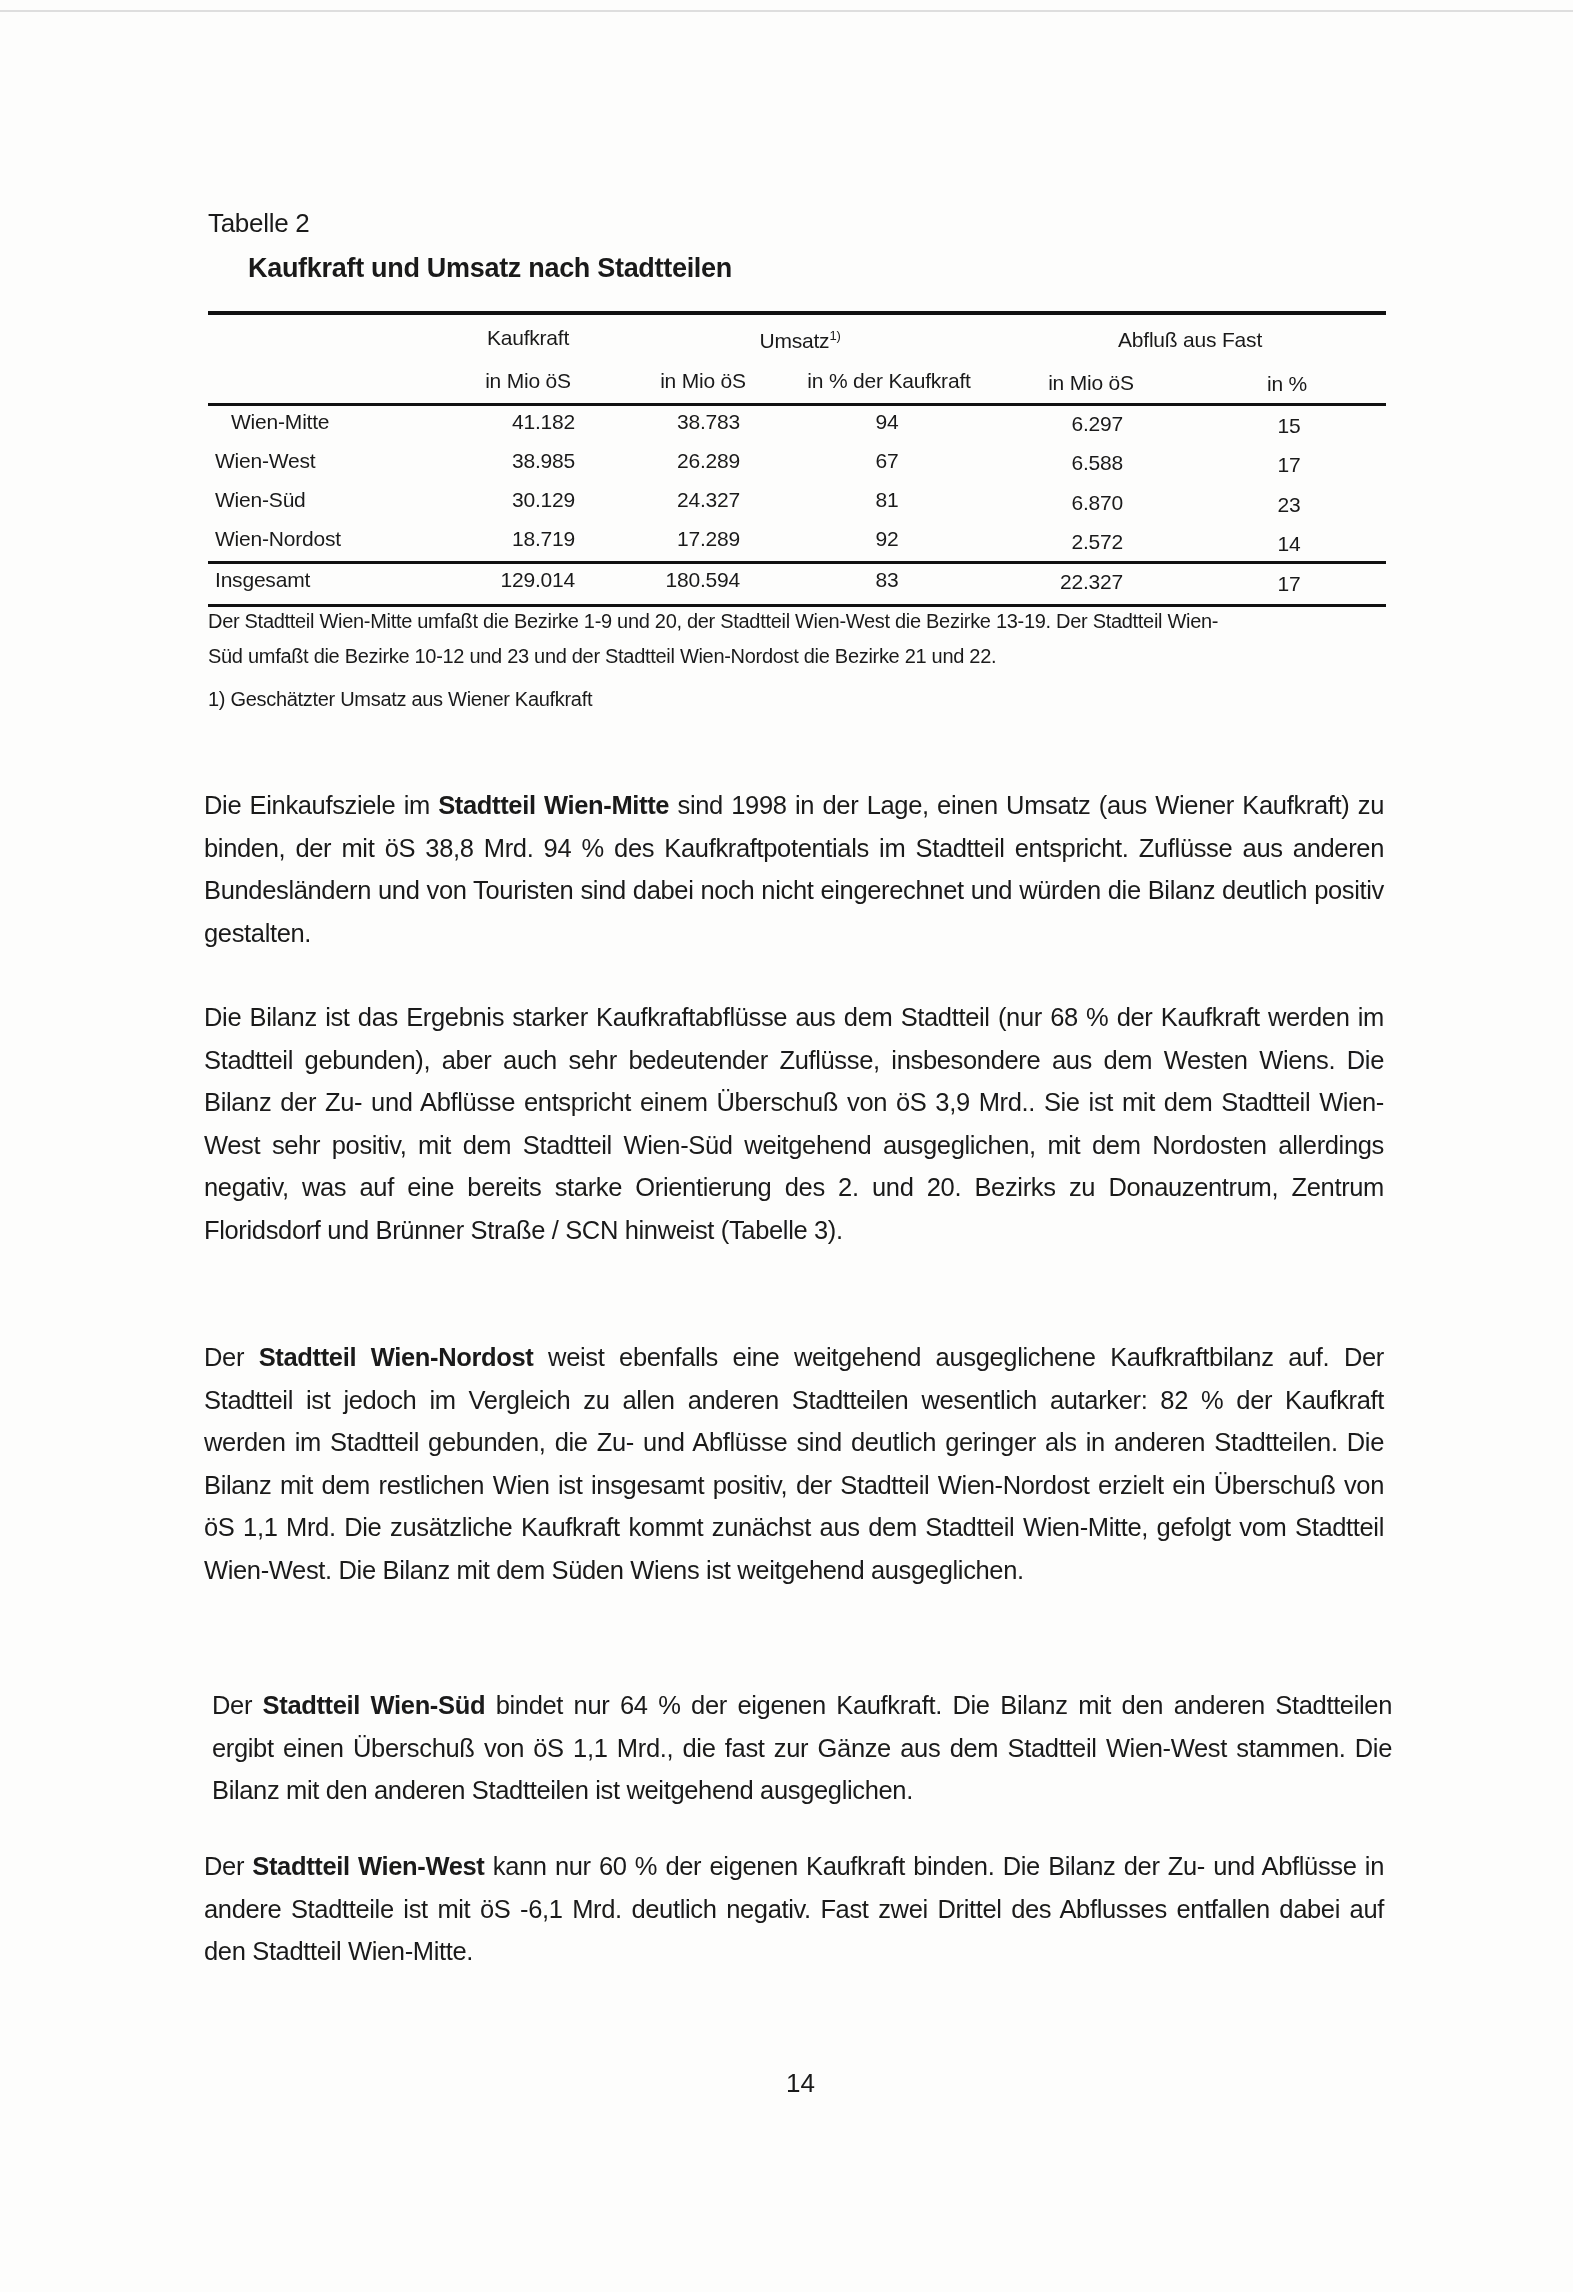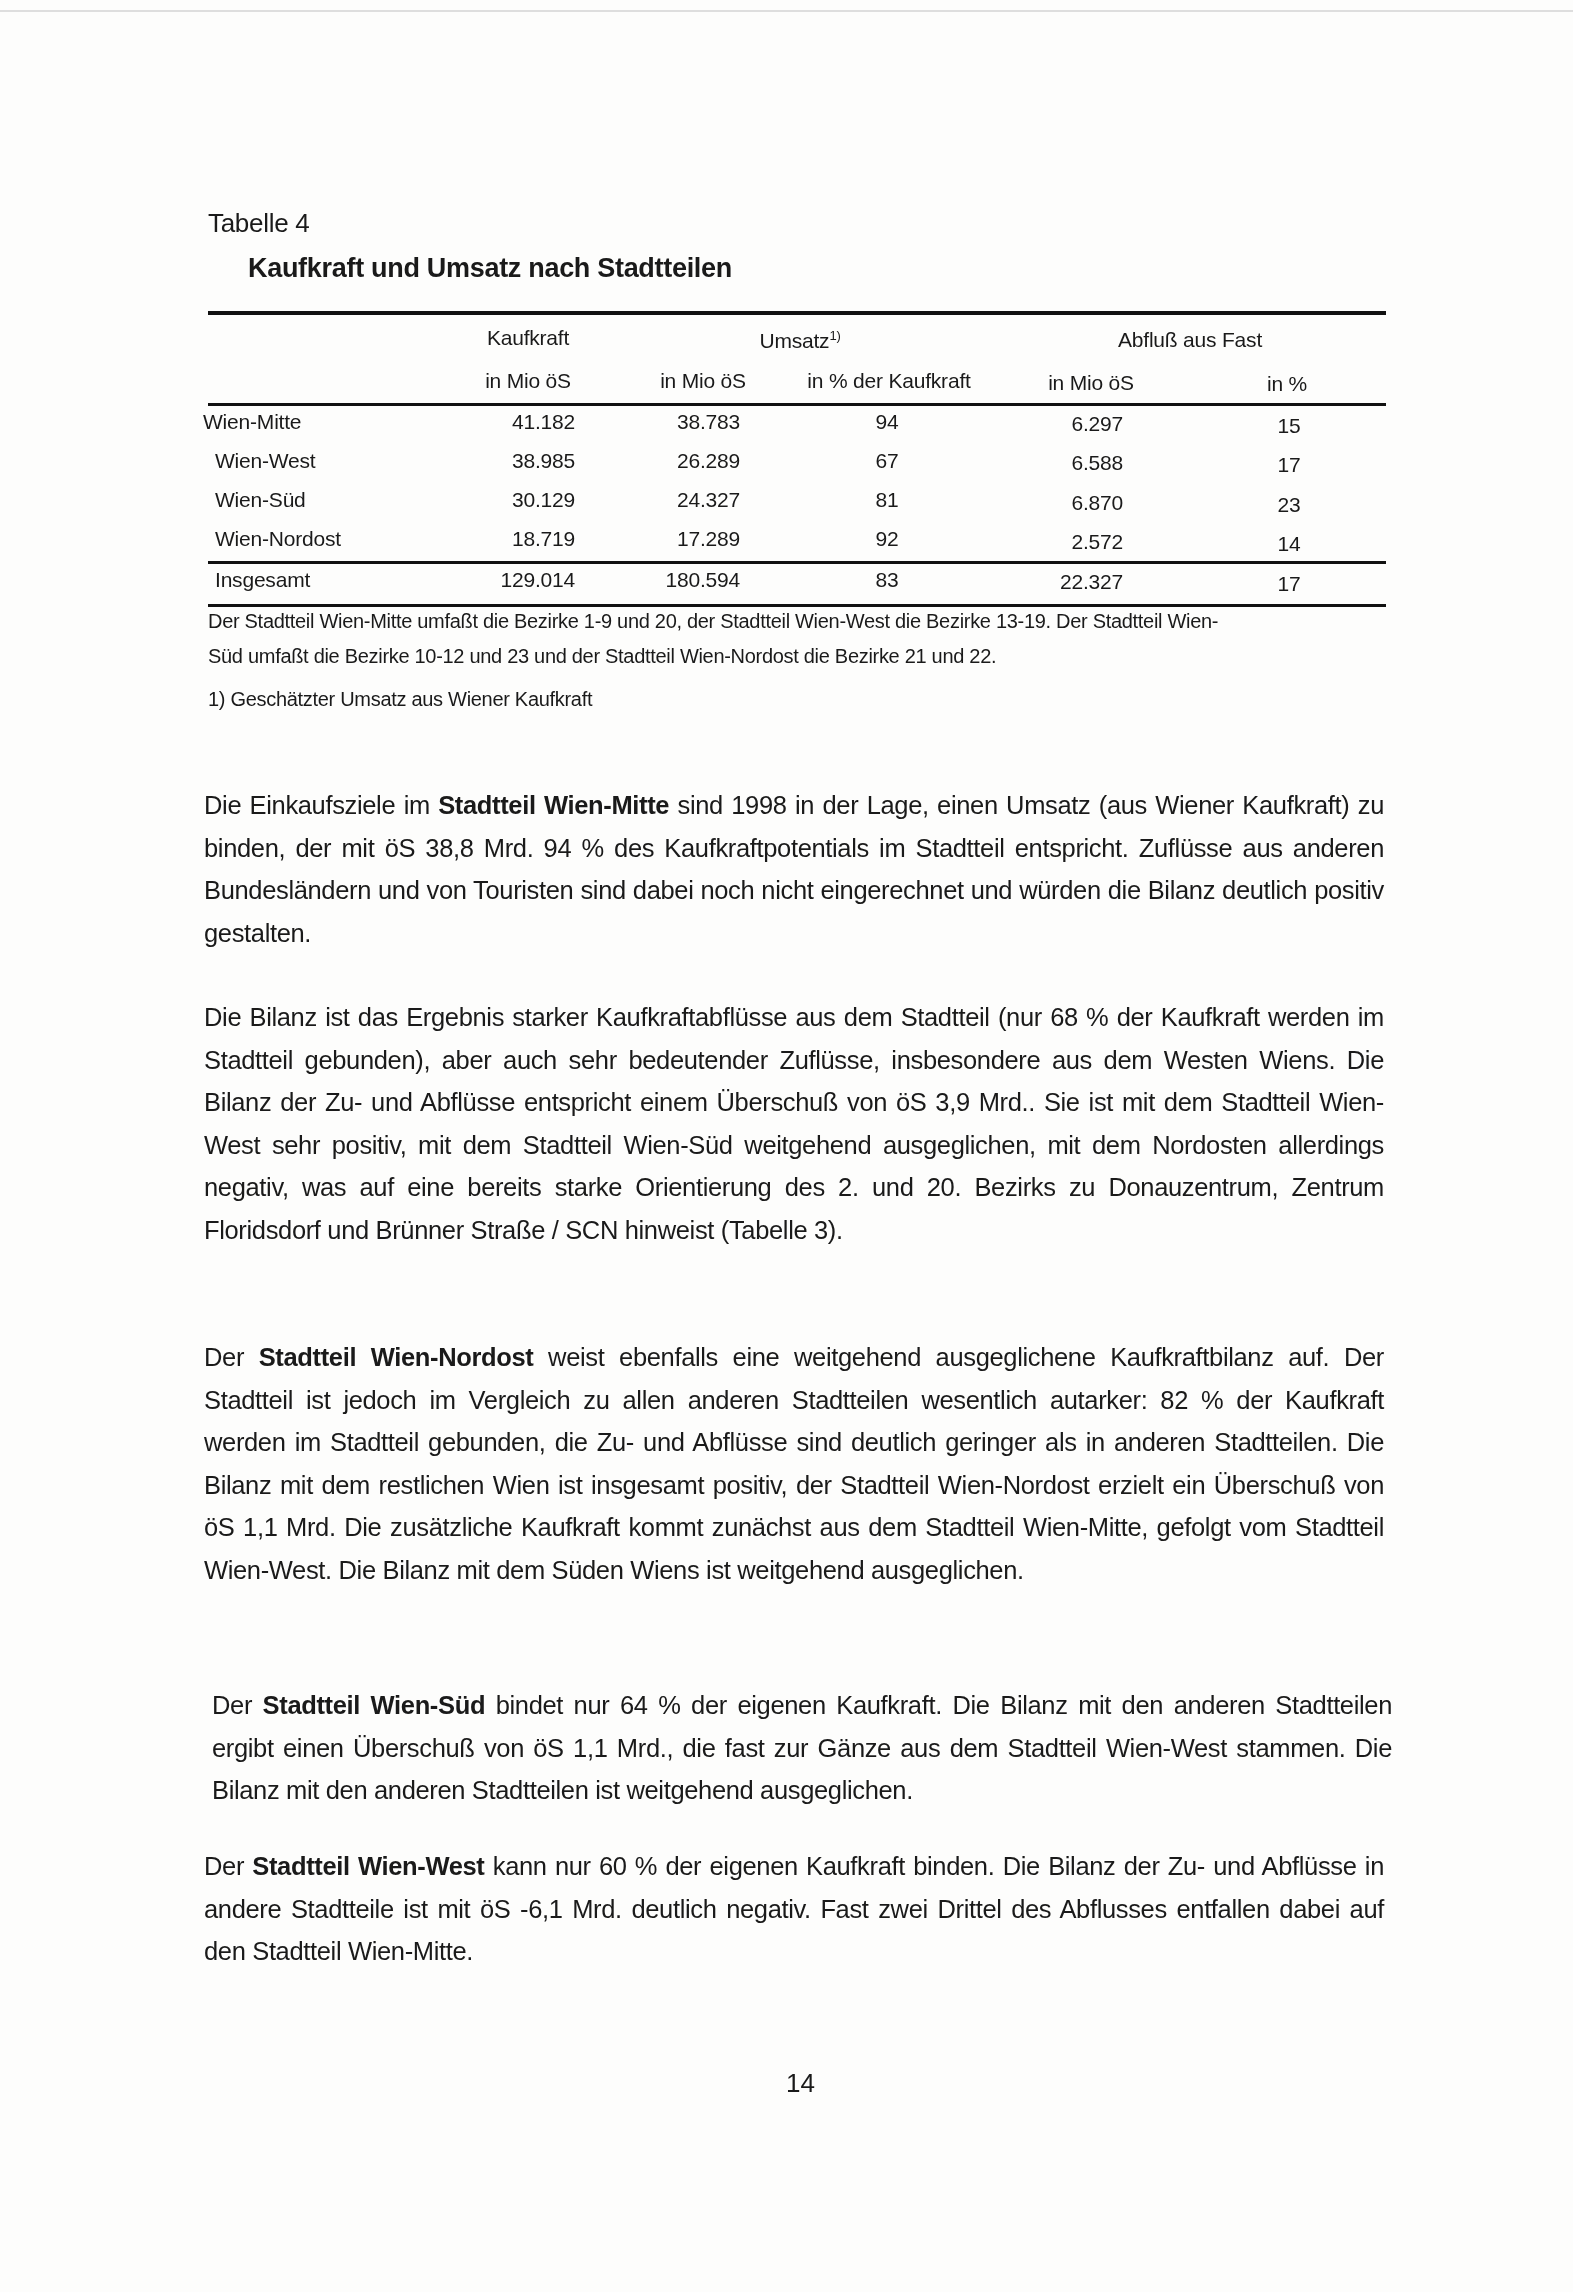--- a/index.html
+++ b/index.html
@@ -21,40 +21,40 @@
   .note { position: absolute; left: 208px; font-size: 20px; white-space: nowrap; letter-spacing: -0.3px; }
   .para { position: absolute; left: 204px; width: 1180px; font-size: 25.5px; line-height: 42.5px; text-align: justify; letter-spacing: -0.35px; }
   .para b { font-weight: bold; }
   .pagenum { position: absolute; left: 786px; top: 2068px; font-size: 26px; }
 </style>
 </head>
 <body>
 
 <div class="scan-edge"></div>
 
-<div class="caption">Tabelle 4</div>
+<div class="caption">Tabelle 2</div>
 <div class="title">Kaufkraft und Umsatz nach Stadtteilen</div>
 
 <div class="rule thick" style="top:311px"></div>
 <div class="rule mid" style="top:403px"></div>
 <div class="rule mid" style="top:561px"></div>
 <div class="rule mid" style="top:604px"></div>
 
 <div class="cell c" style="left:528px; top:326px">Kaufkraft</div>
 <div class="cell c" style="left:800px; top:328px"><span>Umsatz</span><span class="sup">1)</span></div>
 <div class="cell c" style="left:1190px; top:328px">Abfluß aus Fast</div>
 
 <div class="cell c" style="left:528px; top:369px">in Mio öS</div>
 <div class="cell c" style="left:703px; top:369px">in Mio öS</div>
 <div class="cell c" style="left:889px; top:369px">in % der Kaufkraft</div>
 <div class="cell c" style="left:1091px; top:371px">in Mio öS</div>
 <div class="cell c" style="left:1287px; top:372px">in %</div>
 
 <div>
-  <div class="cell" style="left:203px; top:410px">Wien-Mitte</div>
+  <div class="cell" style="left:231px; top:410px">Wien-Mitte</div>
   <div class="cell r" style="left:575px; top:410px">41.182</div>
   <div class="cell r" style="left:740px; top:410px">38.783</div>
   <div class="cell c" style="left:887px; top:410px">94</div>
   <div class="cell r" style="left:1123px; top:412px">6.297</div>
   <div class="cell c" style="left:1289px; top:414px">15</div>
 </div>
 <div>
   <div class="cell" style="left:215px; top:449px">Wien-West</div>
   <div class="cell r" style="left:575px; top:449px">38.985</div>
   <div class="cell r" style="left:740px; top:449px">26.289</div>

